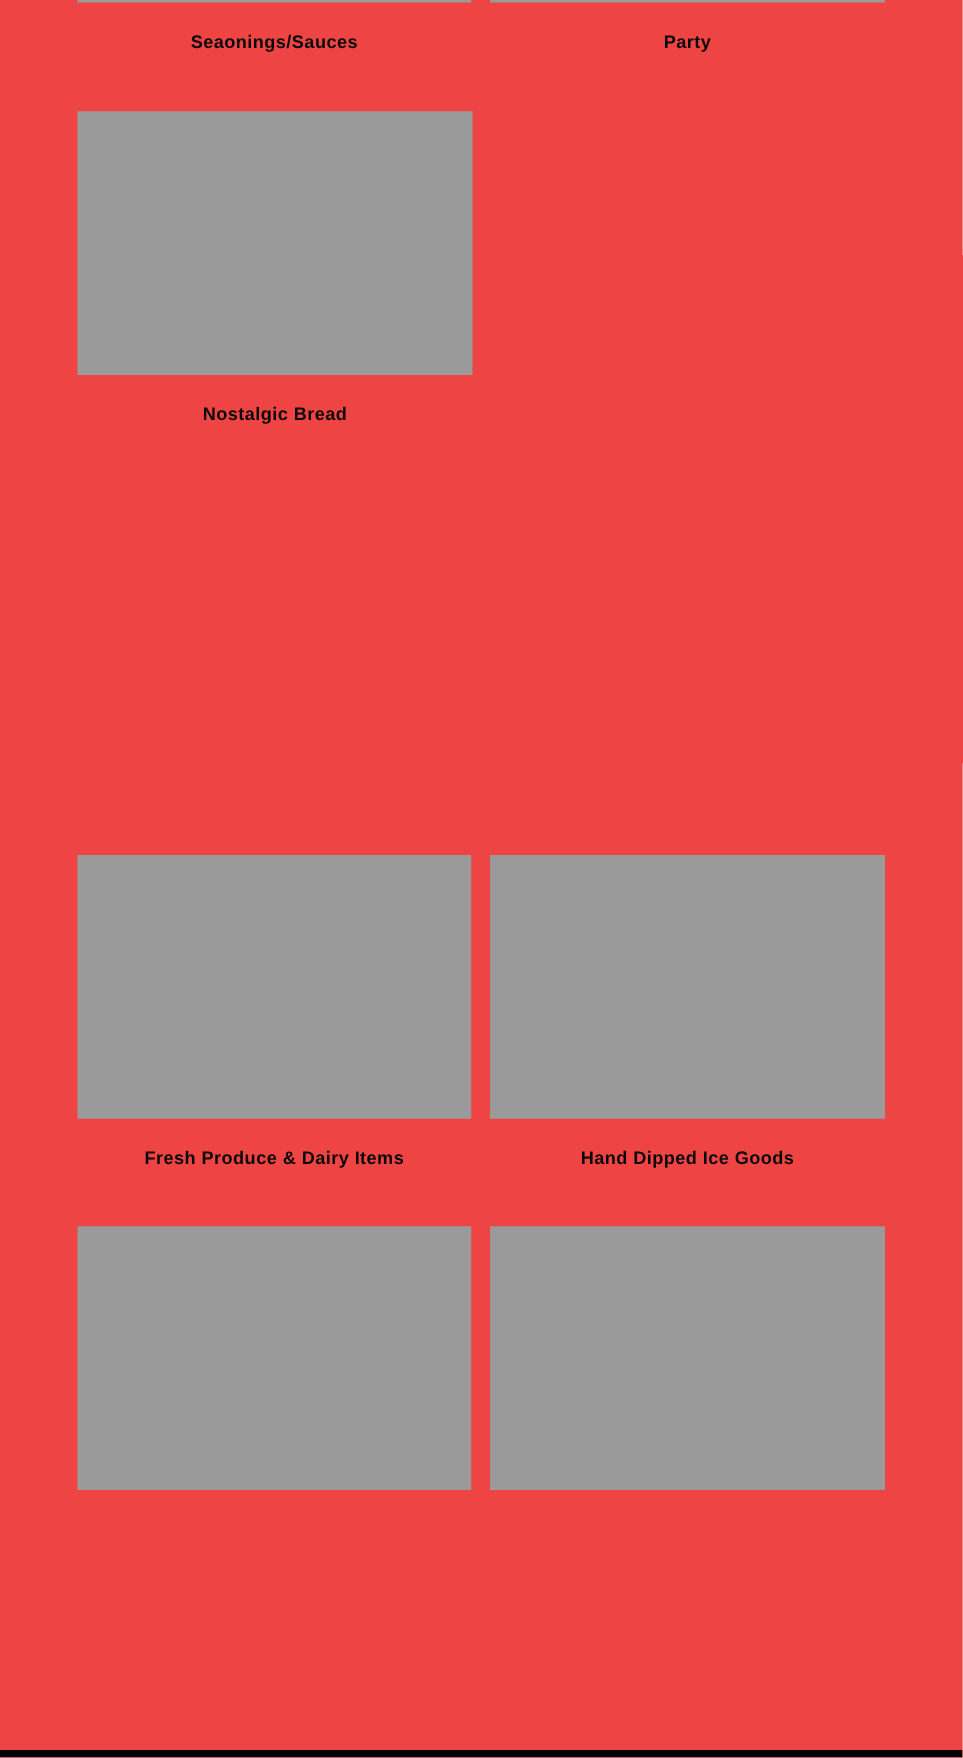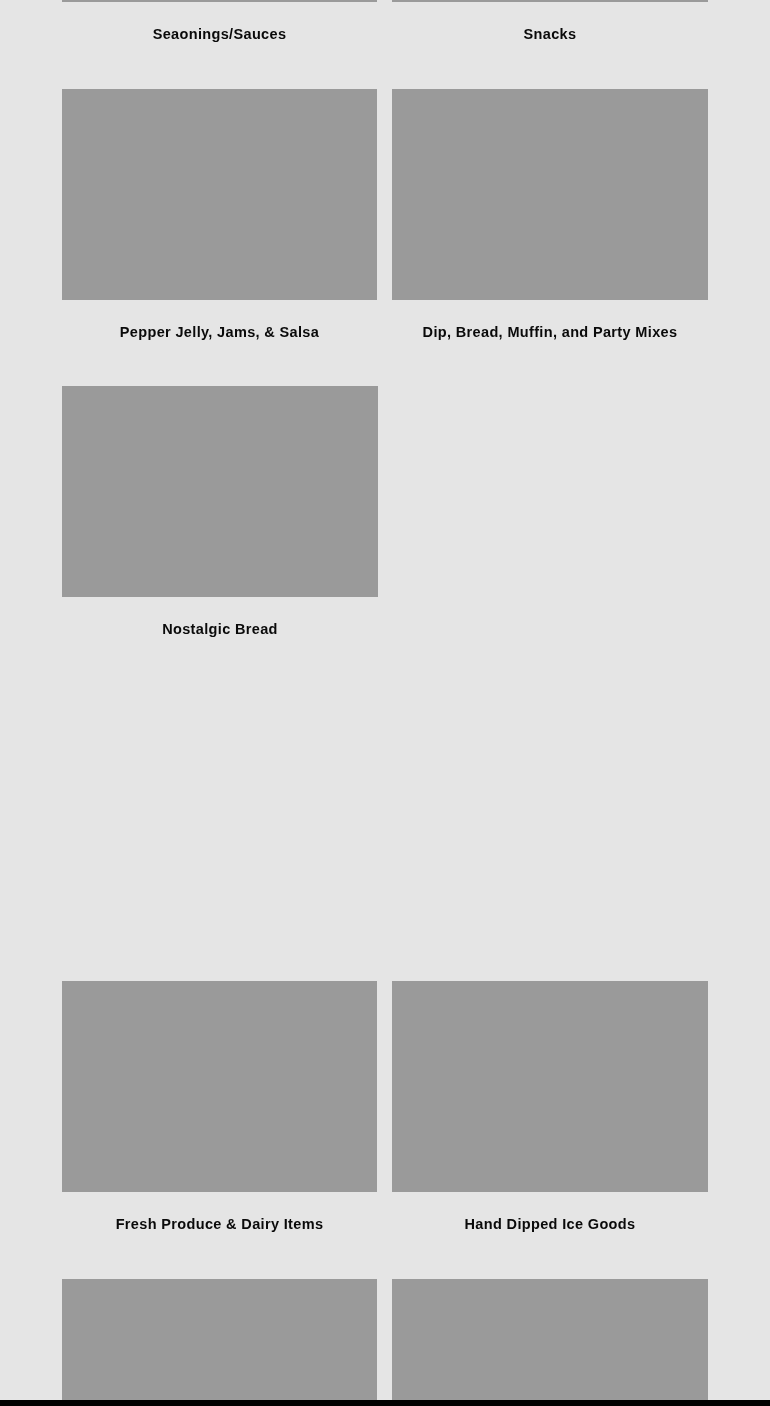--- a/index.html
+++ b/index.html
@@ -14,21 +14,21 @@
     overflow: hidden;
     font-family: "Liberation Sans", sans-serif;
     -webkit-font-smoothing: antialiased;
   }
 
   
   #page {
     position: relative;
     width: 770px;
     height: 1406px;
-    background: #e5e5e5;
+    background: #ef4444;
     overflow: hidden;
   }
 
   
   #category-grid {
     position: absolute;
     left: 0;
     top: -209px;          
     width: 770px;
   }
@@ -94,34 +94,24 @@
 
   <div id="category-grid">
 
     <div class="category-row">
       <a class="category-card">
         <span class="category-thumb"></span>
         <span class="category-label">Seaonings/Sauces</span>
       </a>
       <a class="category-card">
         <span class="category-thumb"></span>
-        <span class="category-label">Snacks</span>
+        <span class="category-label">Party</span>
       </a>
     </div>
 
-    <div class="category-row">
-      <a class="category-card">
-        <span class="category-thumb"></span>
-        <span class="category-label">Pepper Jelly, Jams, &amp; Salsa</span>
-      </a>
-      <a class="category-card">
-        <span class="category-thumb"></span>
-        <span class="category-label">Dip, Bread, Muffin, and Party Mixes</span>
-      </a>
-    </div>
 
     <div class="category-row">
       <a class="category-card">
         <span class="category-thumb"></span>
         <span class="category-label">Nostalgic Bread</span>
       </a>
     </div>
 
     <div class="category-row">
     </div>

